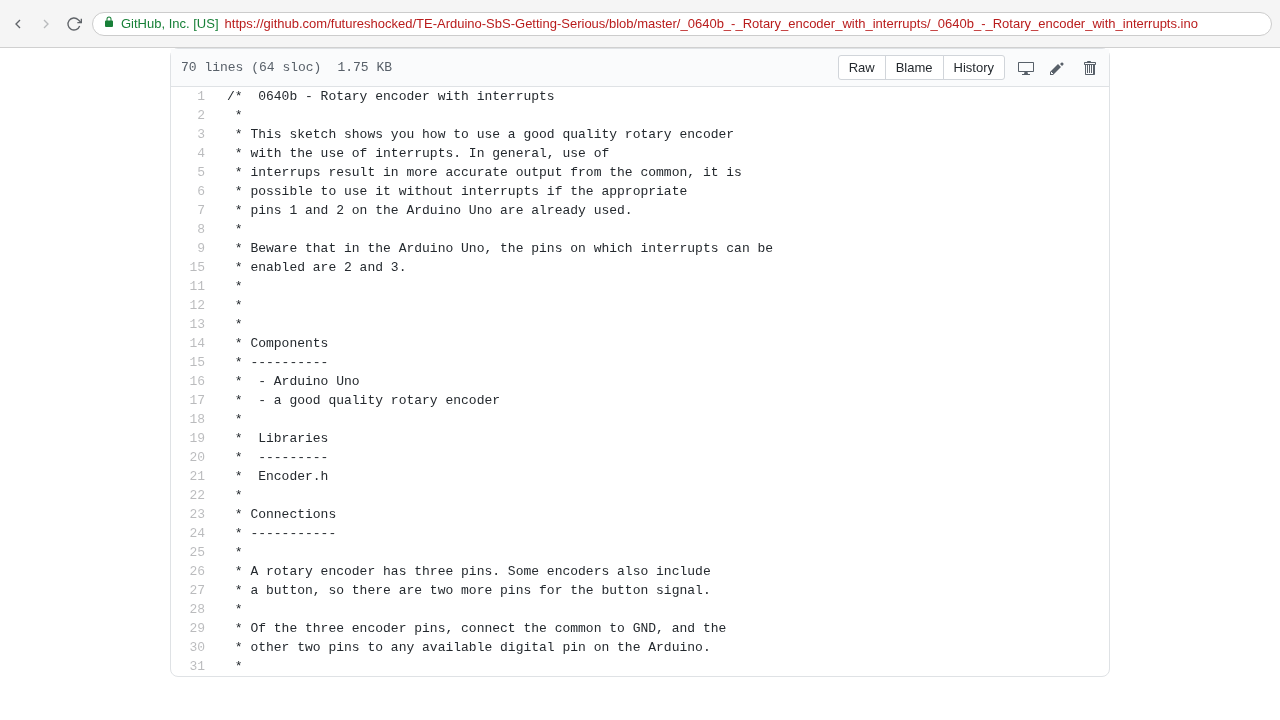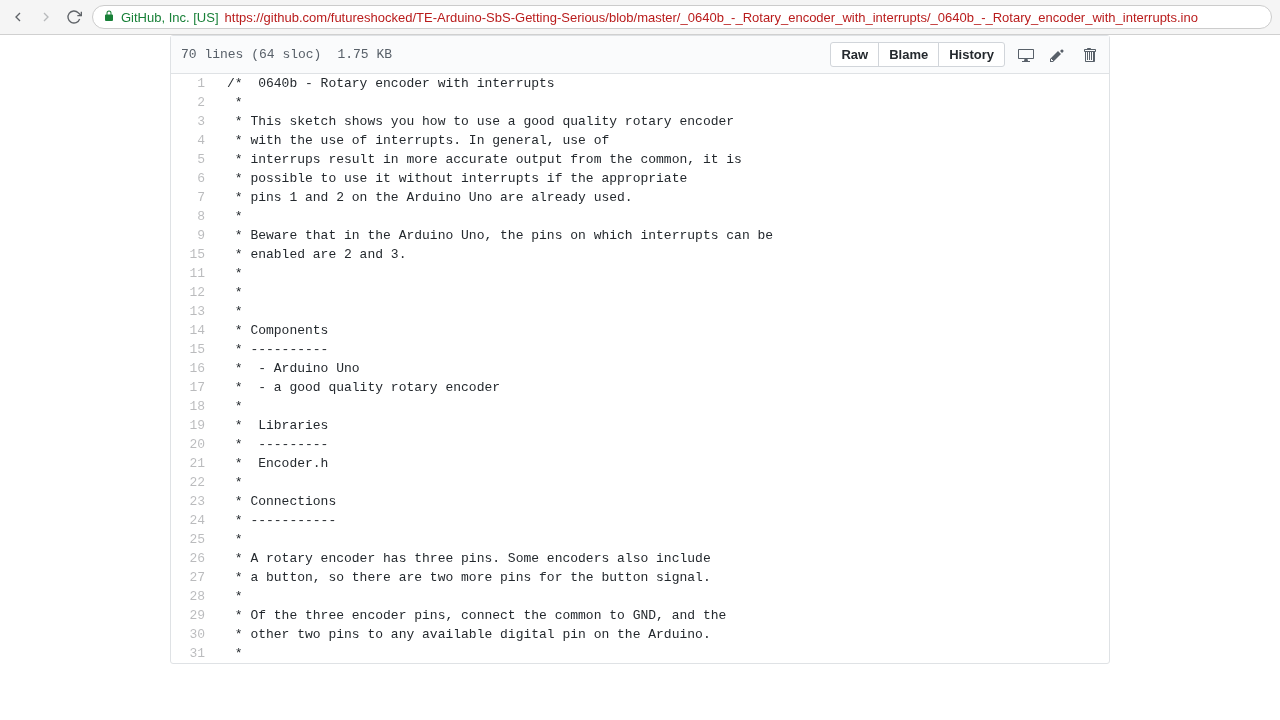--- a/index.html
+++ b/index.html
@@ -4,21 +4,21 @@
 <style>
   * { margin: 0; padding: 0; box-sizing: border-box; }
   body {
     font-family: -apple-system, BlinkMacSystemFont, "Segoe UI", Helvetica, Arial, sans-serif;
     background: #fff;
     overflow-x: hidden;
   }
   .browser-chrome {
     display: flex;
     align-items: center;
-    height: 35px;
+    height: 48px;
     padding: 0 8px;
     border-bottom: 1px solid #d0d0d0;
     gap: 8px;
     background: #f5f5f5;
   }
   .nav-btn {
     width: 20px; height: 20px;
     display: flex; align-items: center; justify-content: center;
     color: #5f6368;
     cursor: pointer;
@@ -48,21 +48,21 @@
     border: 1px solid #eaecef;
     border-radius: 0 0 3px 3px;
     padding: 10px 12px;
     font-size: 14px;
     color: #586069;
     margin-bottom: 22px;
   }
   .contrib-bar b { color: #24292e; }
   .file-box {
     border: 1px solid #dfe2e5;
-    border-radius: 3px;
+    border-radius: 8px;
     margin-bottom: 20px;
   }
   .file-header {
     display: flex;
     align-items: center;
     justify-content: space-between;
     padding: 6px 10px;
     background: #fafbfc;
     border-bottom: 1px solid #dfe2e5;
     font-size: 13px;
@@ -72,21 +72,21 @@
   .file-meta { display: flex; gap: 16px; }
   .file-actions { display: flex; align-items: center; gap: 0; font-family: -apple-system, BlinkMacSystemFont, "Segoe UI", Helvetica, Arial, sans-serif;}
   .btn-group { display: flex; }
   .btn {
     background: #fff;
     border: 1px solid #d1d5da;
     padding: 4px 10px;
     font-size: 13px;
     color: #24292e;
     cursor: pointer;
-    font-weight: 700;
+    font-weight: 400;
   }
   .btn-group .btn { border-radius: 0; margin-left: -1px; }
   .btn-group .btn:first-child { border-radius: 3px 0 0 3px; margin-left: 0; }
   .btn-group .btn:last-child { border-radius: 0 3px 3px 0; }
   .icon-actions { display: flex; margin-left: 12px; gap: 14px; }
   .icon-btn {
     width: 18px; height: 18px;
     display: flex; align-items: center; justify-content: center;
     color: #586069; cursor: pointer;
   }

